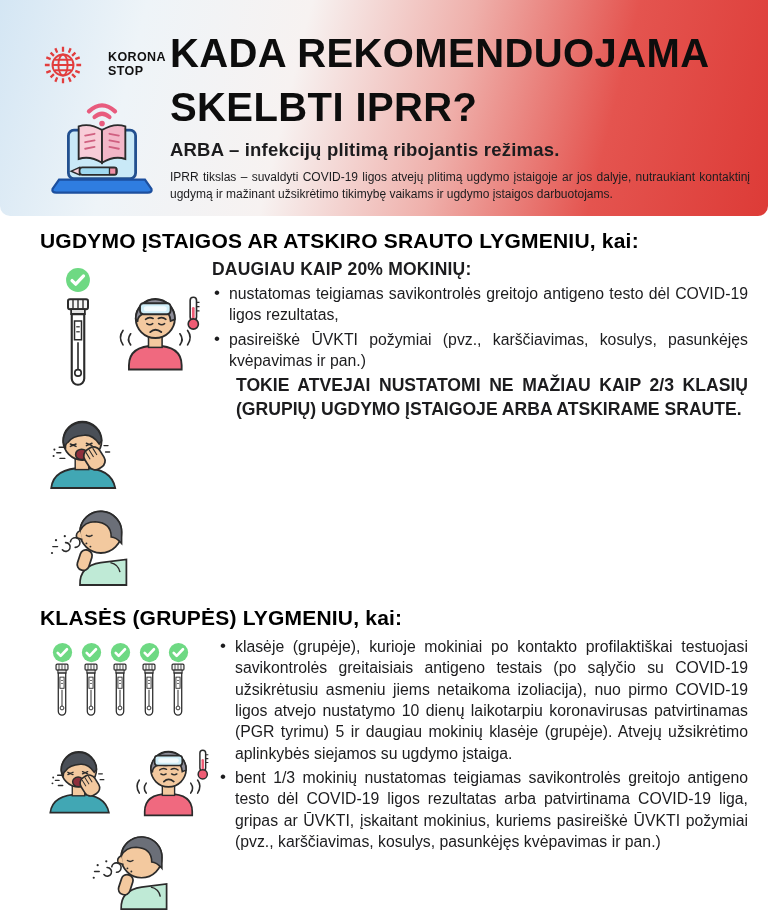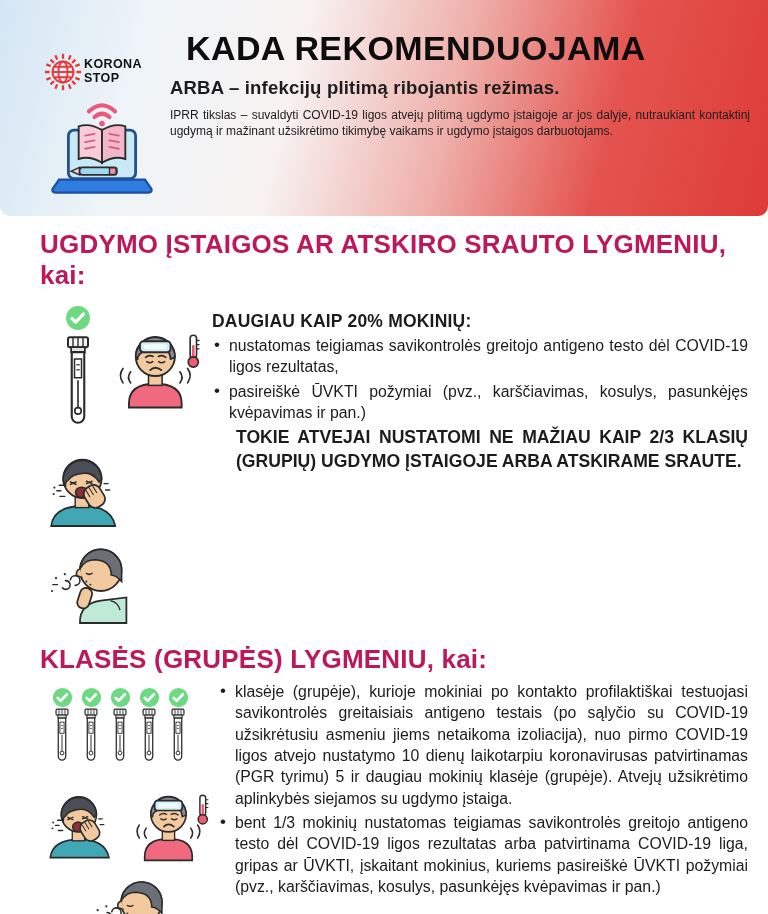--- a/index.html
+++ b/index.html
@@ -5,37 +5,37 @@
   * { margin:0; padding:0; box-sizing:border-box; }
   html,body { width:768px; height:914px; overflow:hidden; background:#ffffff;
     font-family:"Liberation Sans", sans-serif; color:#1c1c1e; }
 
   
   .header{
     position:relative; width:768px; height:216px;
     background:linear-gradient(104deg,#d4e6f4 0%,#eef4f8 18%,#f7f2f1 38%,#efb0ab 58%,#e4544f 78%,#dd3b37 100%);
     border-radius:0 0 10px 10px;
   }
-  .logo{ position:absolute; left:42px; top:51px; display:flex; align-items:center; gap:0; }
+  .logo{ position:absolute; left:42px; top:44px; display:flex; align-items:center; gap:24px; }
   .logo svg{ width:42px; height:42px; }
   .logo-text{ font-size:12.5px; font-weight:700; line-height:1.1; letter-spacing:.4px; color:#111; }
   .laptop{ position:absolute; left:46px; top:88px; width:112px; height:114px; }
   .header-text{ position:absolute; left:170px; top:26px; width:580px; }
-  .title{ font-size:34px; font-weight:800; line-height:1.35; letter-spacing:.4px; color:#0d0d0d;margin-left:16px; }
+  .title{ font-size:40px; font-weight:800; line-height:1.35; letter-spacing:.4px; color:#0d0d0d; }
   .subtitle{ font-size:18.5px; font-weight:700; margin-top:5px; letter-spacing:.2px; }
   .intro{ font-size:12px; line-height:1.38; margin-top:8px; text-align:justify; }
 
   
   .main{ padding:0 20px 0 40px; }
-  h2.section-heading{ font-size:26px; font-weight:800; letter-spacing:.2px; margin:13px 0 6px 0; color:#be185d; }
+  h2.section-heading{ font-size:21px; font-weight:800; letter-spacing:.2px; margin:13px 0 6px 0; color:#000000; }
   .section-row{ display:flex; }
   .icons-col{ flex:0 0 172px; }
   .icons-col-2{ flex:0 0 178px; }
   .content-col{ flex:1; min-width:0; }
-  .subheading{ font-size:17.5px; font-weight:700; letter-spacing:.2px; margin-bottom:3px;margin-top:14px; }
+  .subheading{ font-size:17.5px; font-weight:700; letter-spacing:.2px; margin-bottom:3px; }
   ul.bullets{ list-style:none; }
   ul.bullets li{ position:relative; padding-left:17px; font-size:15.8px; line-height:1.35;
     text-align:justify; margin-bottom:3px; }
   ul.bullets li::before{ content:"•"; position:absolute; left:2px; top:-1px; font-size:17px; }
   .emphasis{ font-size:17.6px; font-weight:700; line-height:1.33; text-align:justify; margin-top:3px;margin-left:24px; }
 
   
   .icon-grid{ display:flex; flex-wrap:wrap; padding-top:8px; }
   .tube-check{ display:flex; flex-direction:column; align-items:center; }
   .tc-big svg.check{ width:26px; height:26px; margin-bottom:1px; }
@@ -161,20 +161,21 @@
       <div>KORONA</div>
       <div>STOP</div>
     </div>
   </div>
   <svg class="laptop">
       <use href="#sym-laptop"></use>
     </svg>
   <div class="header-text">
     <div class="title">
       <div>KADA REKOMENDUOJAMA</div>
+      <div>SKELBTI IPRR?</div>
     </div>
     <div class="subtitle">ARBA – infekcijų plitimą ribojantis režimas.</div>
     <div class="intro">IPRR tikslas – suvaldyti COVID-19 ligos atvejų plitimą ugdymo įstaigoje ar jos dalyje, nutraukiant kontaktinį ugdymą ir mažinant užsikrėtimo tikimybę vaikams ir ugdymo įstaigos darbuotojams.</div>
   </div>
 </div>
 
 <div class="main">
 
   <h2 class="section-heading">UGDYMO ĮSTAIGOS AR ATSKIRO SRAUTO LYGMENIU, kai:</h2>
   <div class="section-row">

